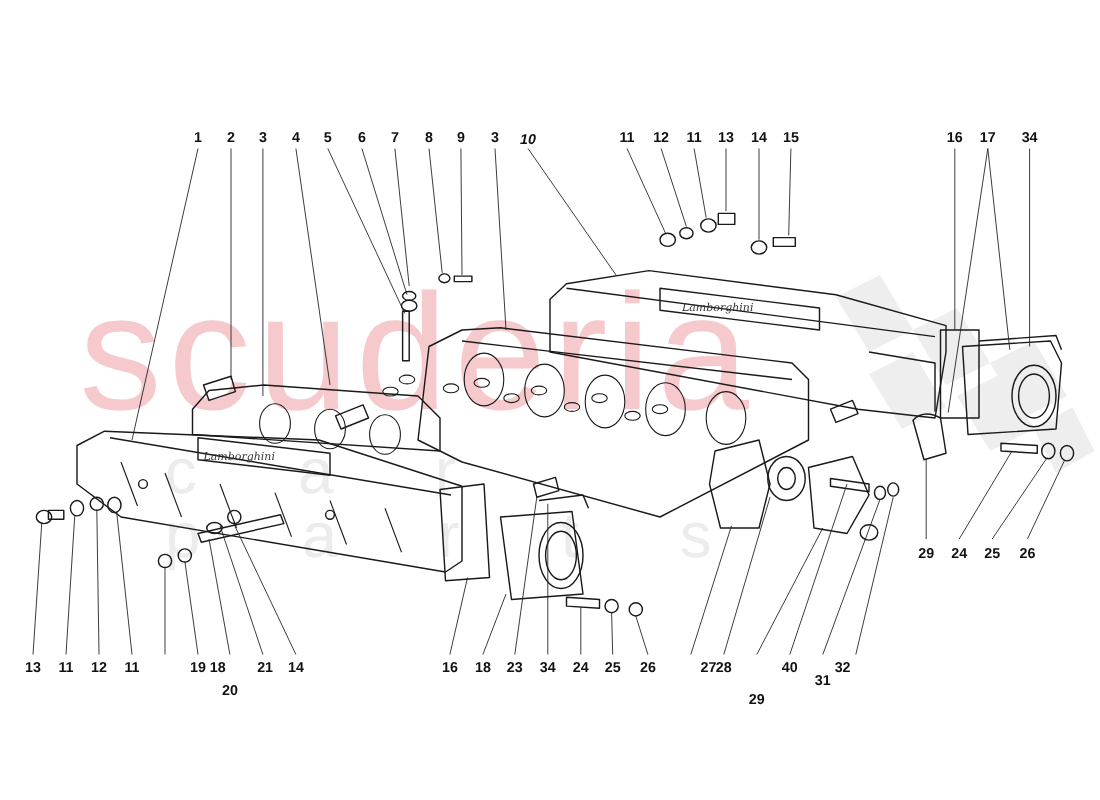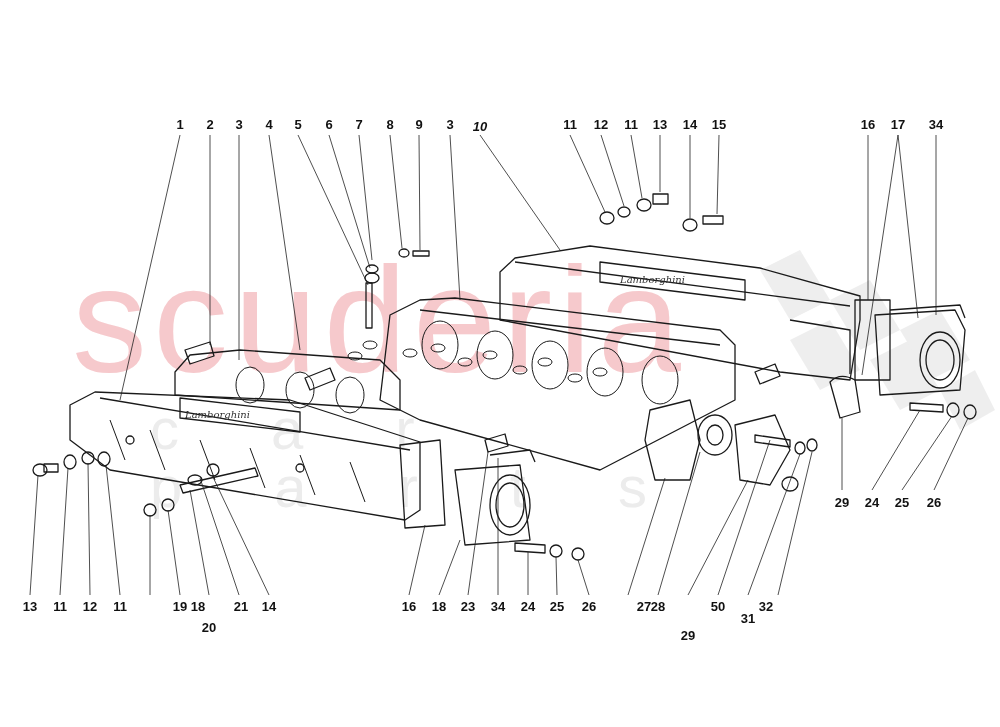--- a/index.html
+++ b/index.html
@@ -248,19 +248,19 @@
 <div class="label" style="left: 409px; top: 600px;">16</div>
 <div class="label" style="left: 439px; top: 600px;">18</div>
 <div class="label" style="left: 468px; top: 600px;">23</div>
 <div class="label" style="left: 498px; top: 600px;">34</div>
 <div class="label" style="left: 528px; top: 600px;">24</div>
 <div class="label" style="left: 557px; top: 600px;">25</div>
 <div class="label" style="left: 589px; top: 600px;">26</div>
 <div class="label" style="left: 644px; top: 600px;">27</div>
 <div class="label" style="left: 658px; top: 600px;">28</div>
 <div class="label" style="left: 688px; top: 600px; margin-top: 29px;">29</div>
-<div class="label" style="left: 718px; top: 600px;">50</div>
+<div class="label" style="left: 718px; top: 600px;">40</div>
 <div class="label" style="left: 748px; top: 600px; margin-top: 12px;">31</div>
 <div class="label" style="left: 766px; top: 600px;">32</div>
 <div class="label" style="left: 842px; top: 496px;">29</div>
 <div class="label" style="left: 872px; top: 496px;">24</div>
 <div class="label" style="left: 902px; top: 496px;">25</div>
 <div class="label" style="left: 934px; top: 496px;">26</div>
 
 </body></html>

